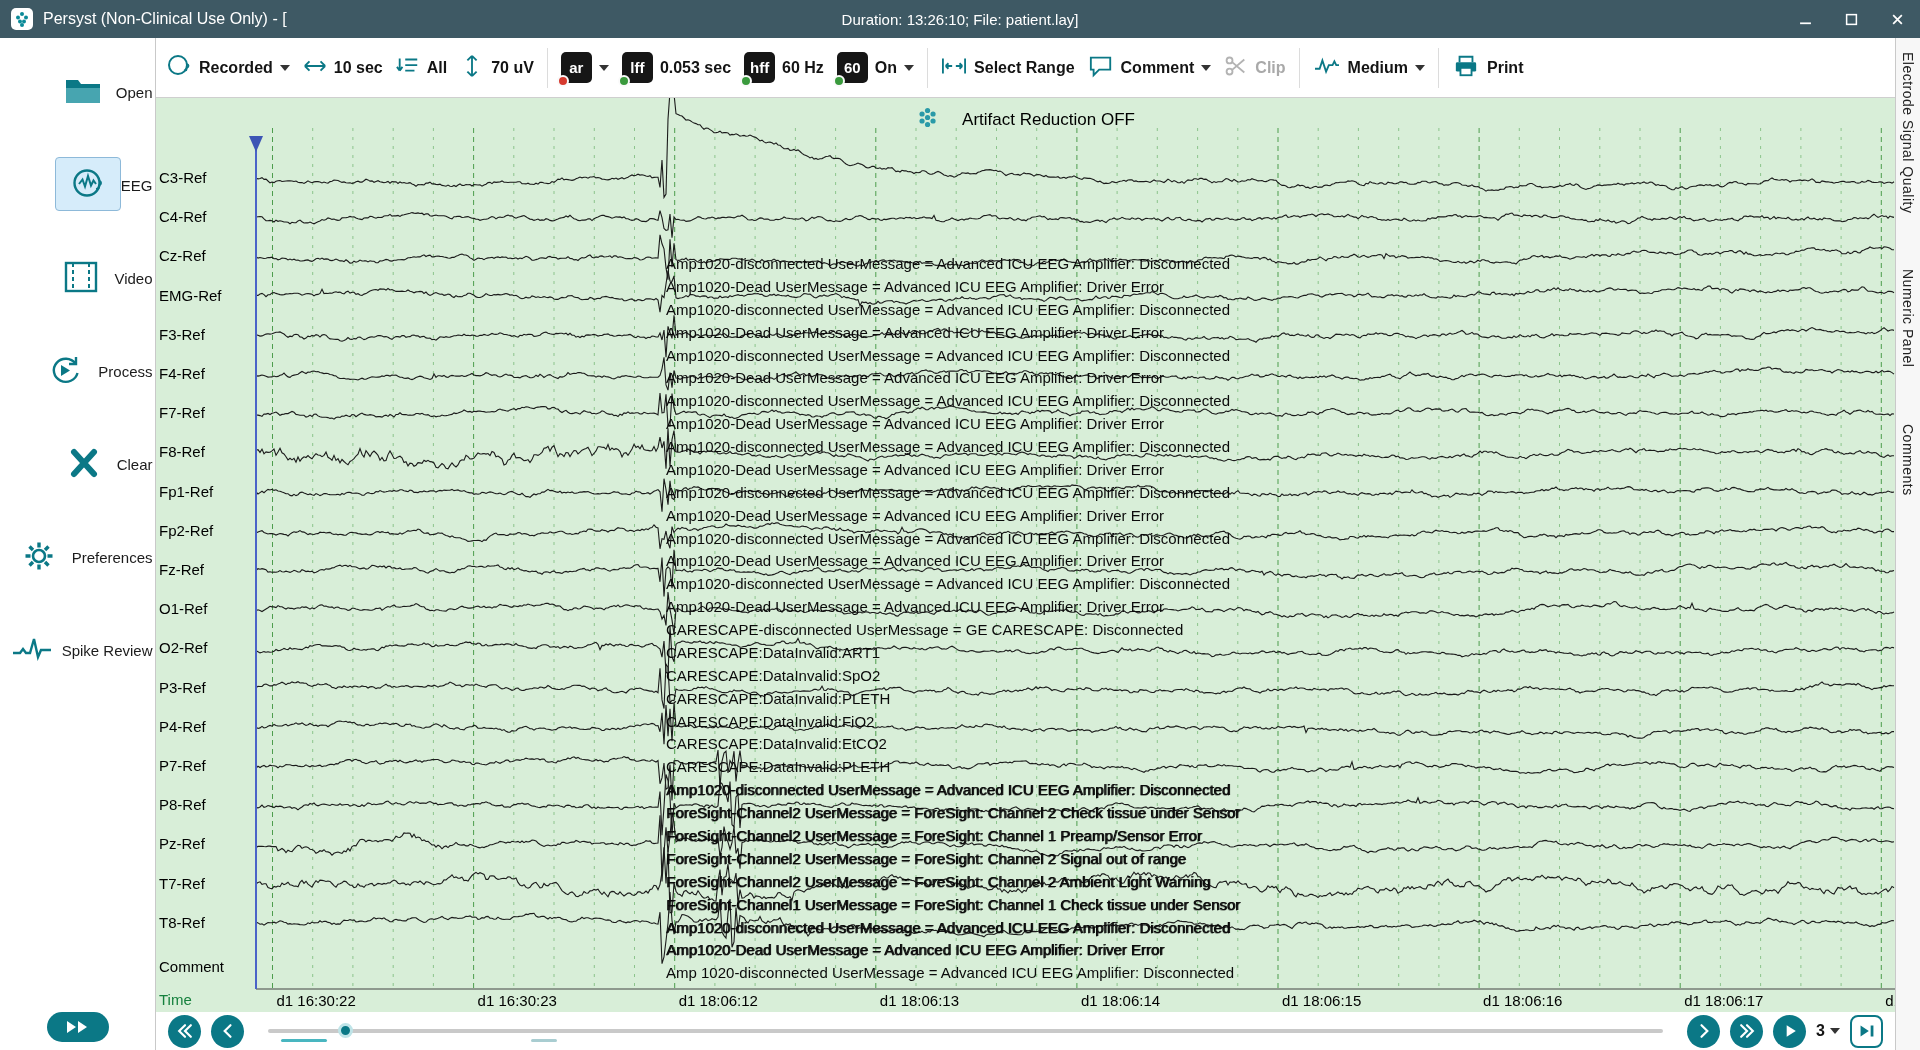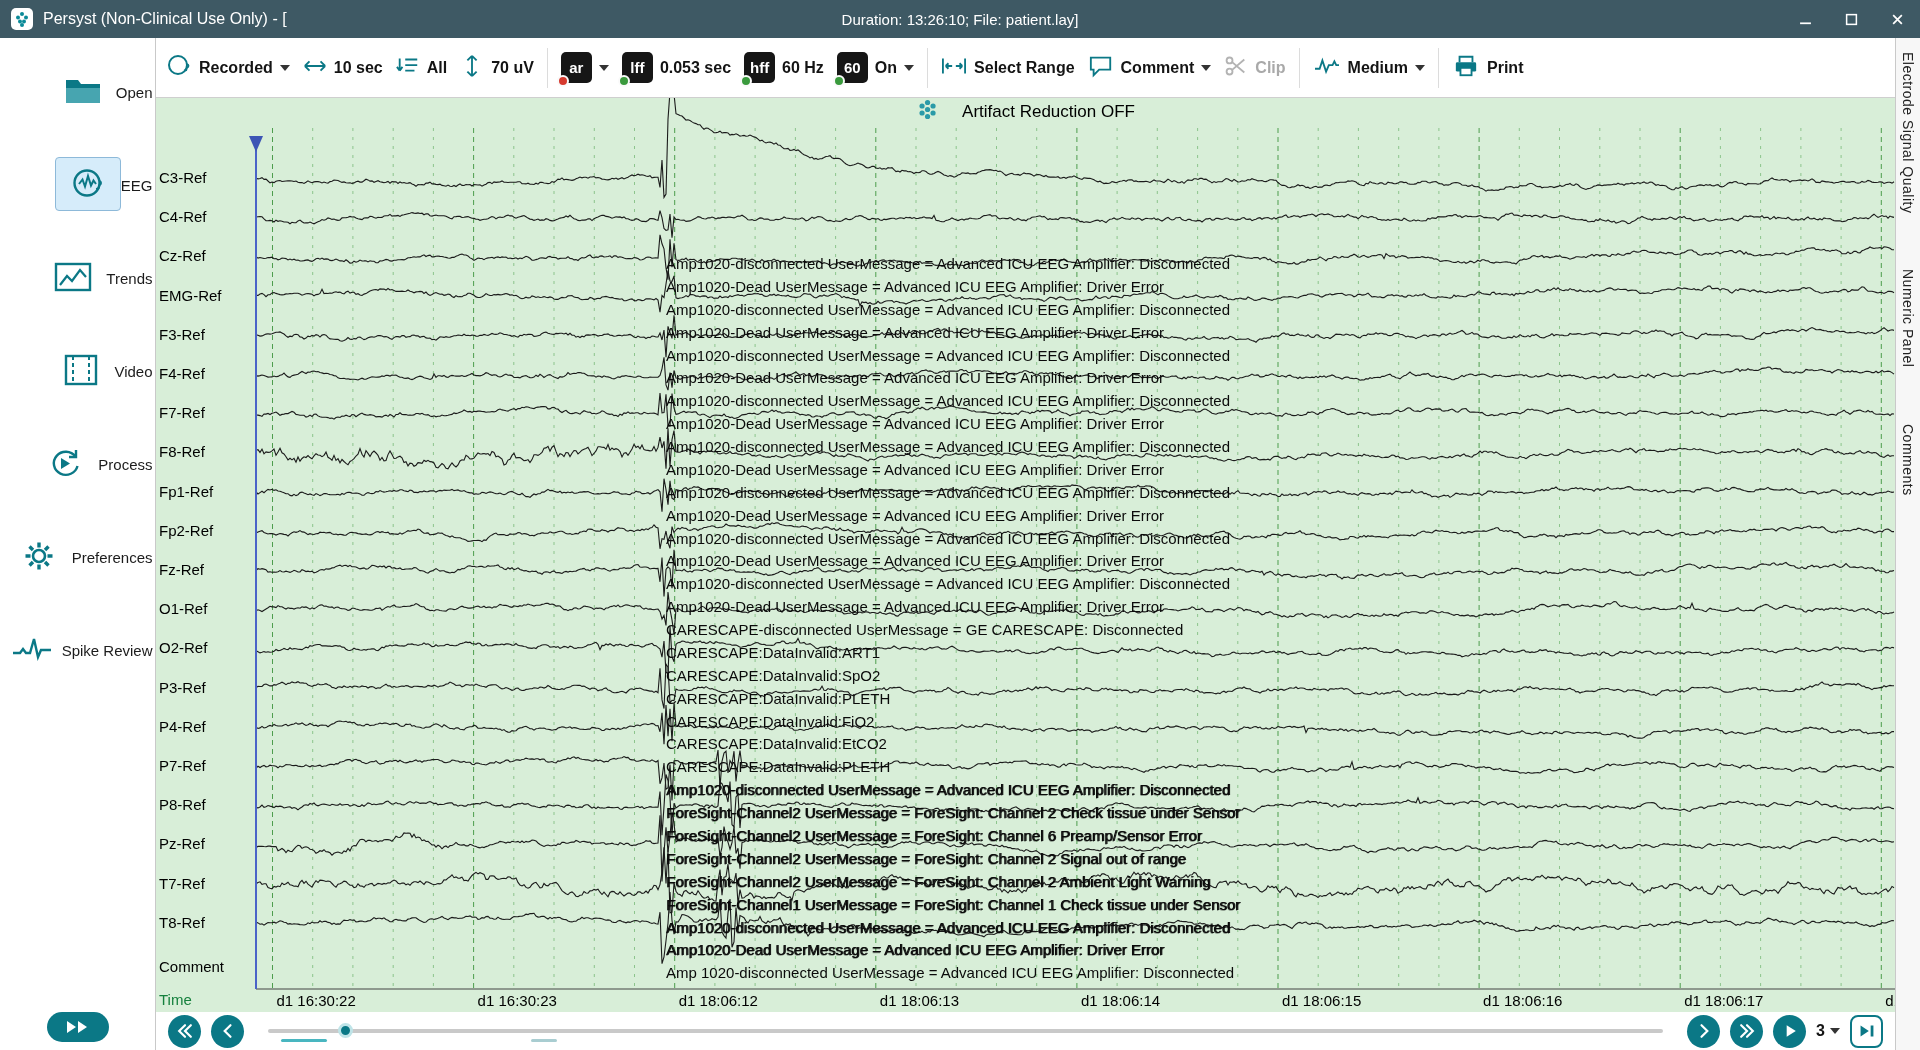--- a/index.html
+++ b/index.html
@@ -23,21 +23,21 @@
 .tb-item{display:flex;align-items:center;gap:7px;font-size:16px;font-weight:600;color:#141414;white-space:nowrap;cursor:pointer}
 .tb-item.disabled{color:#a9a9a9;cursor:default}
 .tb-sep{width:1px;height:40px;background:#dcdcdc;flex:0 0 1px}
 .badge{width:31px;height:31px;border-radius:5px;background:#161616;color:#fff;display:flex;align-items:center;justify-content:center;font-size:15px;font-weight:700;position:relative}
 .led{position:absolute;left:-4px;bottom:-4px;width:12px;height:12px;border-radius:50%;border:2px solid #fafafa}
 .led.red{background:#d63a2f}
 .led.green{background:#3a9a3d}
 .caret{width:0;height:0;border-left:5px solid transparent;border-right:5px solid transparent;border-top:6px solid #333}
 .eeg{flex:1;position:relative;background:#d8eed8;overflow:hidden}
 #wave-svg{position:absolute;inset:0;width:100%;height:100%}
-.banner{position:absolute;top:0;left:50%;transform:translateX(-50%);display:flex;align-items:center;gap:24px;font-size:17px;color:#000;z-index:5}
+.banner{position:absolute;top:8px;left:50%;transform:translateX(-50%);display:flex;align-items:center;gap:24px;font-size:17px;color:#000;z-index:5}
 .ch-label{position:absolute;left:3px;font-size:15px;color:#000;z-index:4}
 .msg{position:absolute;left:510px;font-size:15px;color:#0a0a0a;white-space:nowrap;z-index:3}
 .msg.ov{text-shadow:1px 0 0 rgba(10,10,10,.9),0 1px 0 rgba(10,10,10,.35)}
 .tlabel{position:absolute;top:894px;font-size:15px;color:#000;white-space:nowrap;z-index:4}
 .axis-comment{position:absolute;left:3px;top:860px;font-size:15px;color:#000;z-index:4}
 .axis-time{position:absolute;left:3px;top:893px;font-size:15px;color:#15803d;z-index:4}
 .bottombar{height:38px;flex:0 0 38px;background:#fff;display:flex;align-items:center;padding:0 12px;gap:10px;position:relative}
 .nav-btn{width:33px;height:33px;border-radius:50%;background:#0b7886;display:flex;align-items:center;justify-content:center;cursor:pointer;flex:0 0 33px}
 .slider{flex:1;height:4px;background:#c9c9c9;border-radius:2px;position:relative;margin:0 14px}
 .thumb{position:absolute;left:5%;top:-6px;width:15px;height:15px;border-radius:50%;background:#0b7886;border:3px solid #bfe4e8;cursor:pointer}
@@ -108,44 +108,43 @@
                 <circle cx="21" cy="17" r="12.5" fill="none" stroke="#0b7886" stroke-width="2.4"></circle>
                 <path d="M33.5 15c2 .8 2 3.2 0 4l-1 3.4-2.4.5" fill="none" stroke="#0b7886" stroke-width="2"></path>
                 <path d="M13 18l3.5-4.5 2.5 7 3-10.5 3 9.5 2.5-5 2.5 3.5" fill="none" stroke="#0b7886" stroke-width="2"></path>
               </svg>
             </div>
             <div class="side-label">EEG</div>
           </div>
           <div class="side-item">
             <div class="side-tile">
               <svg viewBox="0 0 44 36" width="44" height="36">
-                <rect x="5" y="5" width="34" height="26" fill="none" stroke="#0b7886" stroke-width="2.4"></rect>
-                <path d="M9 26l7-9 5 5 8-11 6 7" fill="none" stroke="#0b7886" stroke-width="2.2"></path>
-              </svg>
-            </div>
-            <div class="side-label">Trends</div>
-          </div>
-          <div class="side-item">
-            <div class="side-tile">
-              <svg viewBox="0 0 44 36" width="44" height="36">
                 <rect x="7" y="4" width="30" height="28" fill="none" stroke="#0b7886" stroke-width="2.4"></rect>
                 <path d="M14 4v28M30 4v28" stroke="#0b7886" stroke-width="2" stroke-dasharray="4 3" fill="none"></path>
               </svg>
             </div>
             <div class="side-label">Video</div>
           </div>
           <div class="side-item">
             <div class="side-tile">
               <svg viewBox="0 0 44 36" width="44" height="36">
                 <path d="M32.5 11.5A12 11.5 0 1 0 34.5 21" fill="none" stroke="#0b7886" stroke-width="2.4"></path>
                 <path d="M33 5v7h-7" fill="none" stroke="#0b7886" stroke-width="2.4"></path>
                 <path d="M18 13l9 5.5-9 5.5z" fill="#0b7886"></path>
               </svg>
             </div>
             <div class="side-label">Process</div>
+          </div>
+          <div class="side-item">
+            <div class="side-tile">
+              <svg viewBox="0 0 44 36" width="44" height="36">
+                <path d="M12 7L32 29M32 7L12 29" stroke="#0b7886" stroke-width="6" stroke-linecap="round"></path>
+              </svg>
+            </div>
+            <div class="side-label">Clear</div>
           </div>
           <div class="side-item">
             <div class="side-tile">
               <svg viewBox="0 0 44 36" width="44" height="36">
                 <circle cx="22" cy="18" r="6" fill="none" stroke="#0b7886" stroke-width="2.6"></circle>
                 <g stroke="#0b7886" stroke-width="3.4">
                   <path d="M22 4.5v5M22 26.5v5M8.5 18h5M30.5 18h5M12.5 8.5l3.5 3.5M28 24l3.5 3.5M31.5 8.5L28 12M16 24l-3.5 3.5" fill="none"></path>
                 </g>
               </svg>
             </div>
@@ -391,21 +390,21 @@
             <div class="msg" style="top: 500.2px;">Amp1020-Dead UserMessage = Advanced ICU EEG Amplifier: Driver Error</div>
             <div class="msg" style="top: 523.08px;">CARESCAPE-disconnected UserMessage = GE CARESCAPE: Disconnected</div>
             <div class="msg" style="top: 545.96px;">CARESCAPE:DataInvalid:ART1</div>
             <div class="msg" style="top: 568.84px;">CARESCAPE:DataInvalid:SpO2</div>
             <div class="msg" style="top: 591.72px;">CARESCAPE:DataInvalid:PLETH</div>
             <div class="msg" style="top: 614.6px;">CARESCAPE:DataInvalid:FiO2</div>
             <div class="msg" style="top: 637.48px;">CARESCAPE:DataInvalid:EtCO2</div>
             <div class="msg" style="top: 660.36px;">CARESCAPE:DataInvalid:PLETH</div>
             <div class="msg ov" style="top: 683.24px;">Amp1020-disconnected UserMessage = Advanced ICU EEG Amplifier: Disconnected</div>
             <div class="msg ov" style="top: 706.12px;">ForeSight-Channel2 UserMessage = ForeSight: Channel 2 Check tissue under Sensor</div>
-            <div class="msg ov" style="top: 729px;">ForeSight-Channel2 UserMessage = ForeSight: Channel 6 Preamp/Sensor Error</div>
+            <div class="msg ov" style="top: 729px;">ForeSight-Channel2 UserMessage = ForeSight: Channel 1 Preamp/Sensor Error</div>
             <div class="msg ov" style="top: 751.88px;">ForeSight-Channel2 UserMessage = ForeSight: Channel 2 Signal out of range</div>
             <div class="msg ov" style="top: 774.76px;">ForeSight-Channel2 UserMessage = ForeSight: Channel 2 Ambient Light Warning</div>
             <div class="msg ov" style="top: 797.64px;">ForeSight-Channel1 UserMessage = ForeSight: Channel 1 Check tissue under Sensor</div>
             <div class="msg ov" style="top: 820.52px;">Amp1020-disconnected UserMessage = Advanced ICU EEG Amplifier: Disconnected</div>
             <div class="msg ov" style="top: 843.4px;">Amp1020-Dead UserMessage = Advanced ICU EEG Amplifier: Driver Error</div>
             <div class="msg" style="top: 866.28px;">Amp 1020-disconnected UserMessage = Advanced ICU EEG Amplifier: Disconnected</div>
           </div>
         <div id="time-labels">
             <div class="tlabel" style="left: 120.5px;">d1 16:30:22</div>
             <div class="tlabel" style="left: 321.6px;">d1 16:30:23</div>

